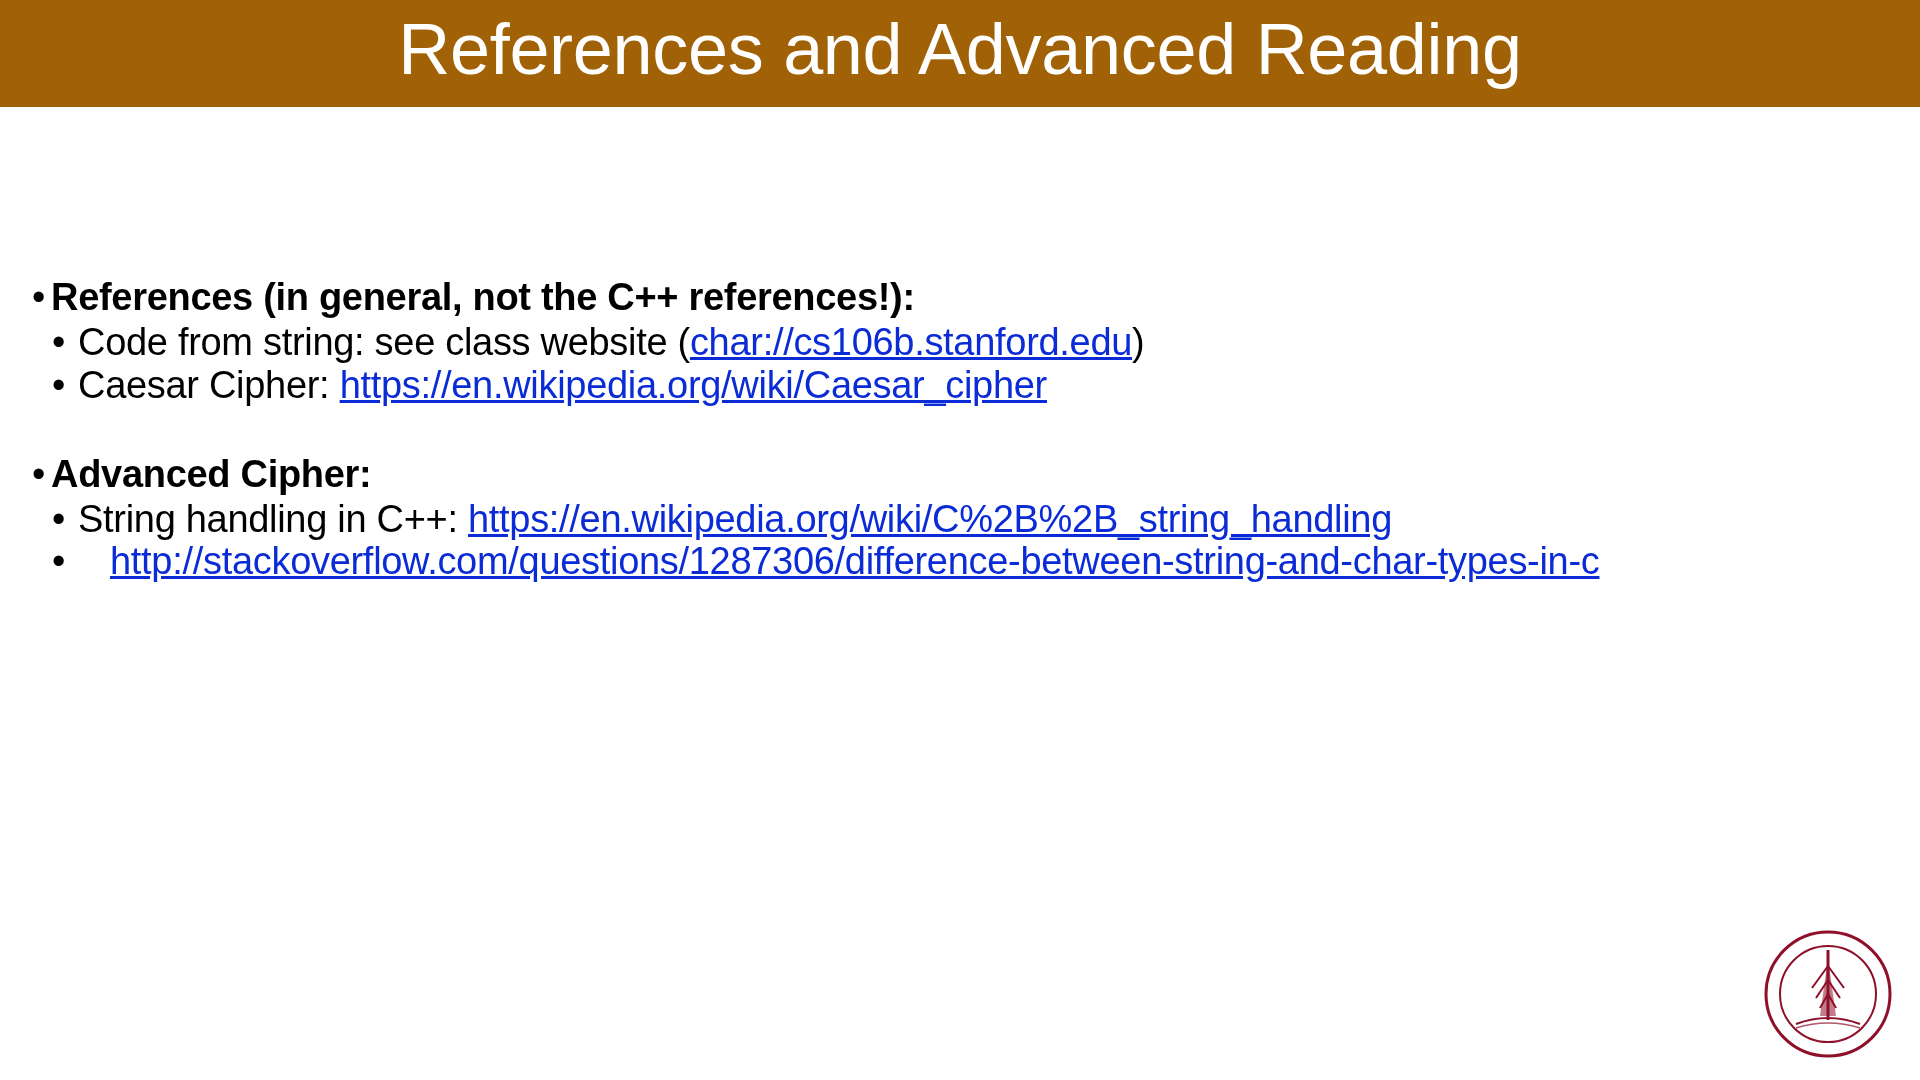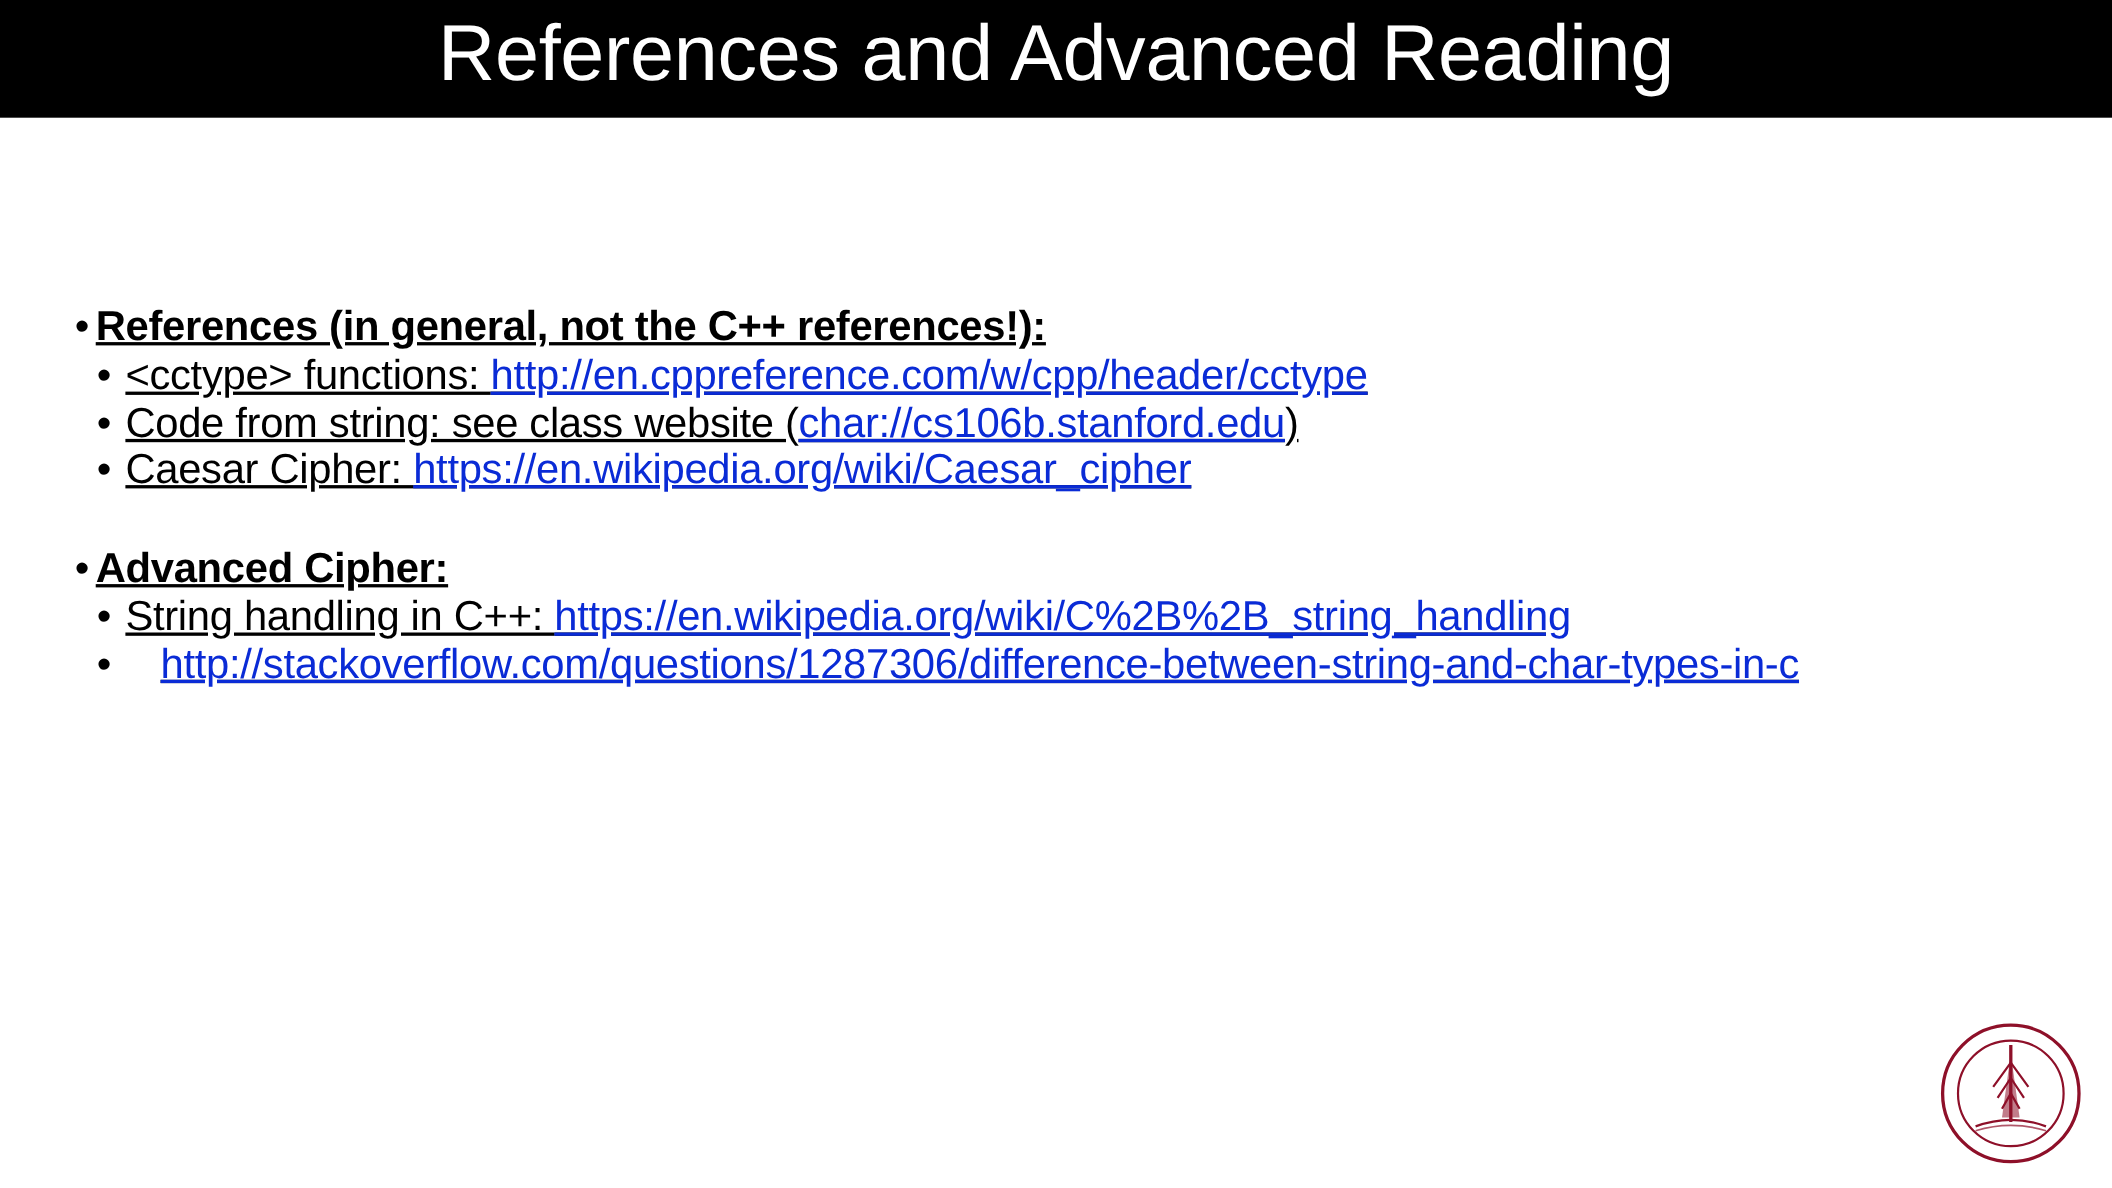--- a/index.html
+++ b/index.html
@@ -7,34 +7,33 @@
     padding: 0;
     width: 1920px;
     height: 1080px;
     font-family: Arial, Helvetica, sans-serif;
     background: #ffffff;
     overflow: hidden;
     position: relative;
     letter-spacing: -0.3px;
   }
   .title-bar {
-    background: #000000;
+    background: #a16207;
     color: #ffffff;
     font-size: 72px;
     font-weight: 400;
     text-align: center;
     padding: 10px 0 18px 0;
     line-height: 1.1;
   }
   .content {
-    padding: 170px 60px 0 68px;
+    padding: 170px 60px 0 32px;
     font-size: 38px;
     color: #000000;
     line-height: 1.1;
-    text-decoration: underline;
   }
   .section-heading {
     font-weight: 700;
     margin: 0 0 2px 0;
   }
   .section-heading .bullet {
     font-weight: 400;
     display: inline-block;
     margin-right: 6px;
   }
@@ -81,23 +80,20 @@
   <span>References and Advanced Reading</span>
 </div>
 
 <div class="content">
 
   <div class="section-heading">
     <span class="bullet">•</span><span>References (in general, not the C++ references!):</span>
   </div>
   <ul class="inner">
     <li>
-      <span>&lt;cctype&gt; functions: </span><span class="link">http://en.cppreference.com/w/cpp/header/cctype</span>
-    </li>
-    <li>
       <span>Code from string: see class website (</span><span class="link">char://cs106b.stanford.edu</span><span>)</span>
     </li>
     <li>
       <span>Caesar Cipher: </span><span class="link">https://en.wikipedia.org/wiki/Caesar_cipher</span>
     </li>
   </ul>
 
   <div class="section-heading">
     <span class="bullet">•</span><span>Advanced Cipher:</span>
   </div>

